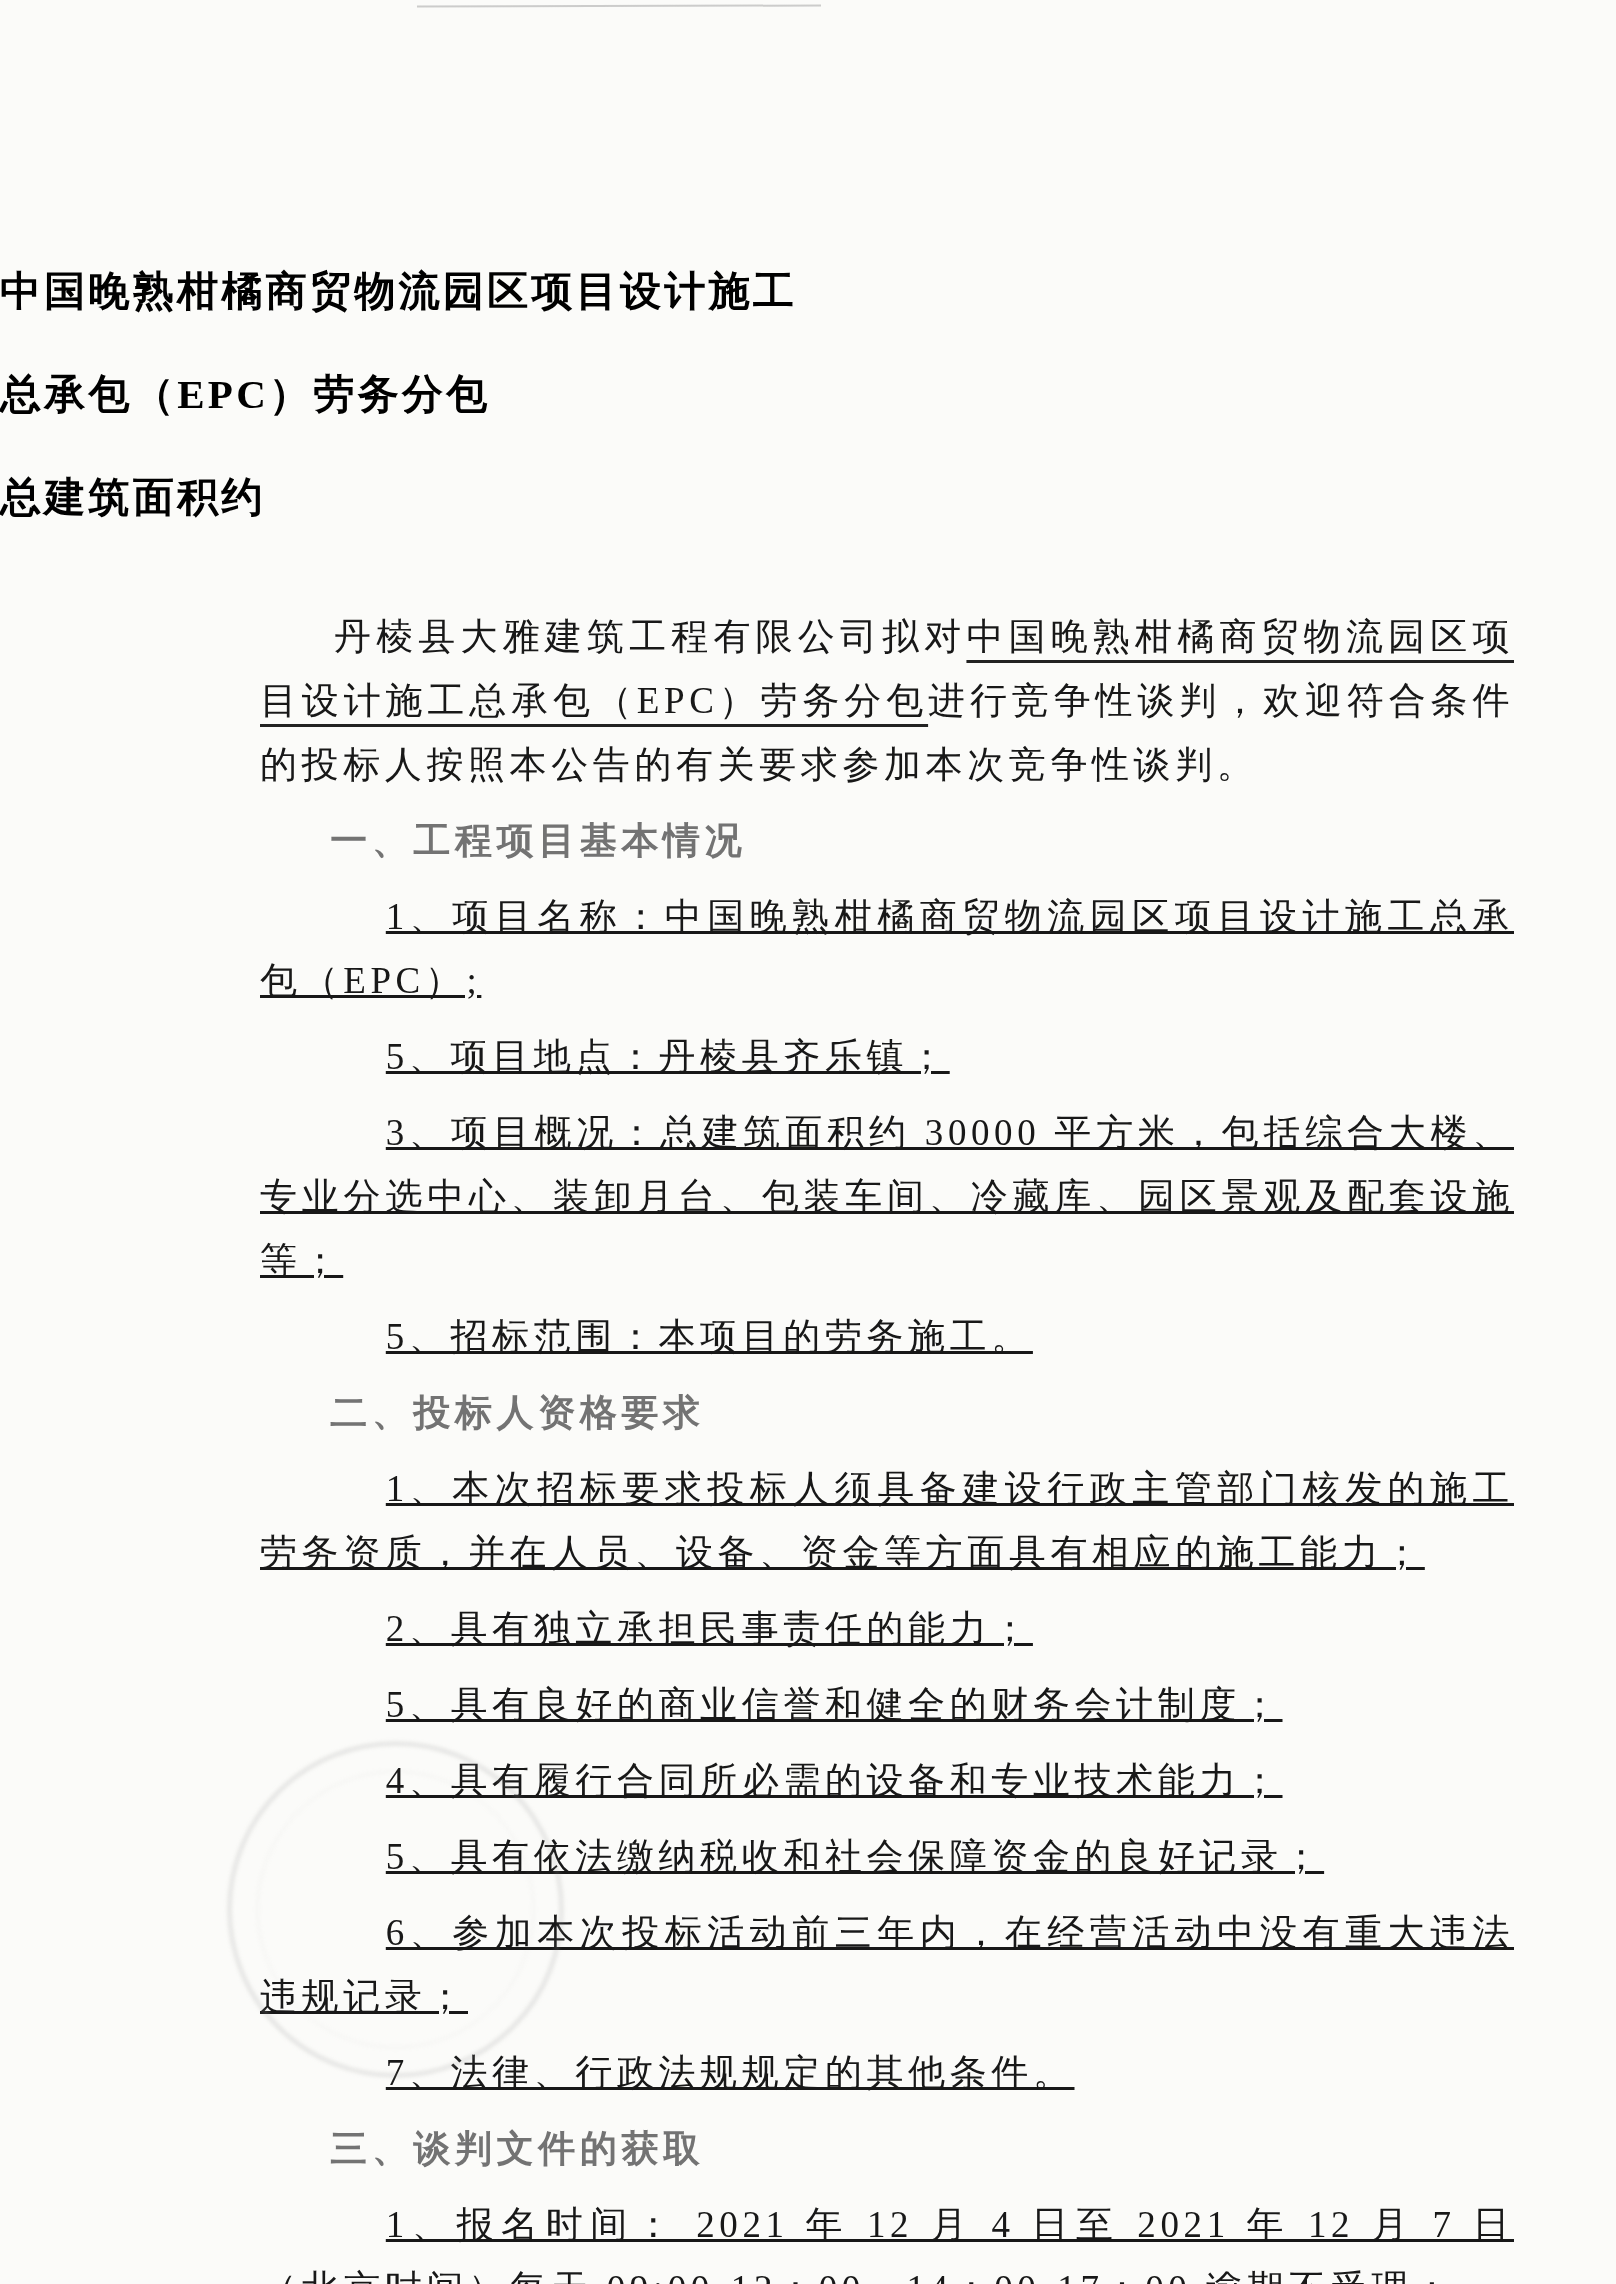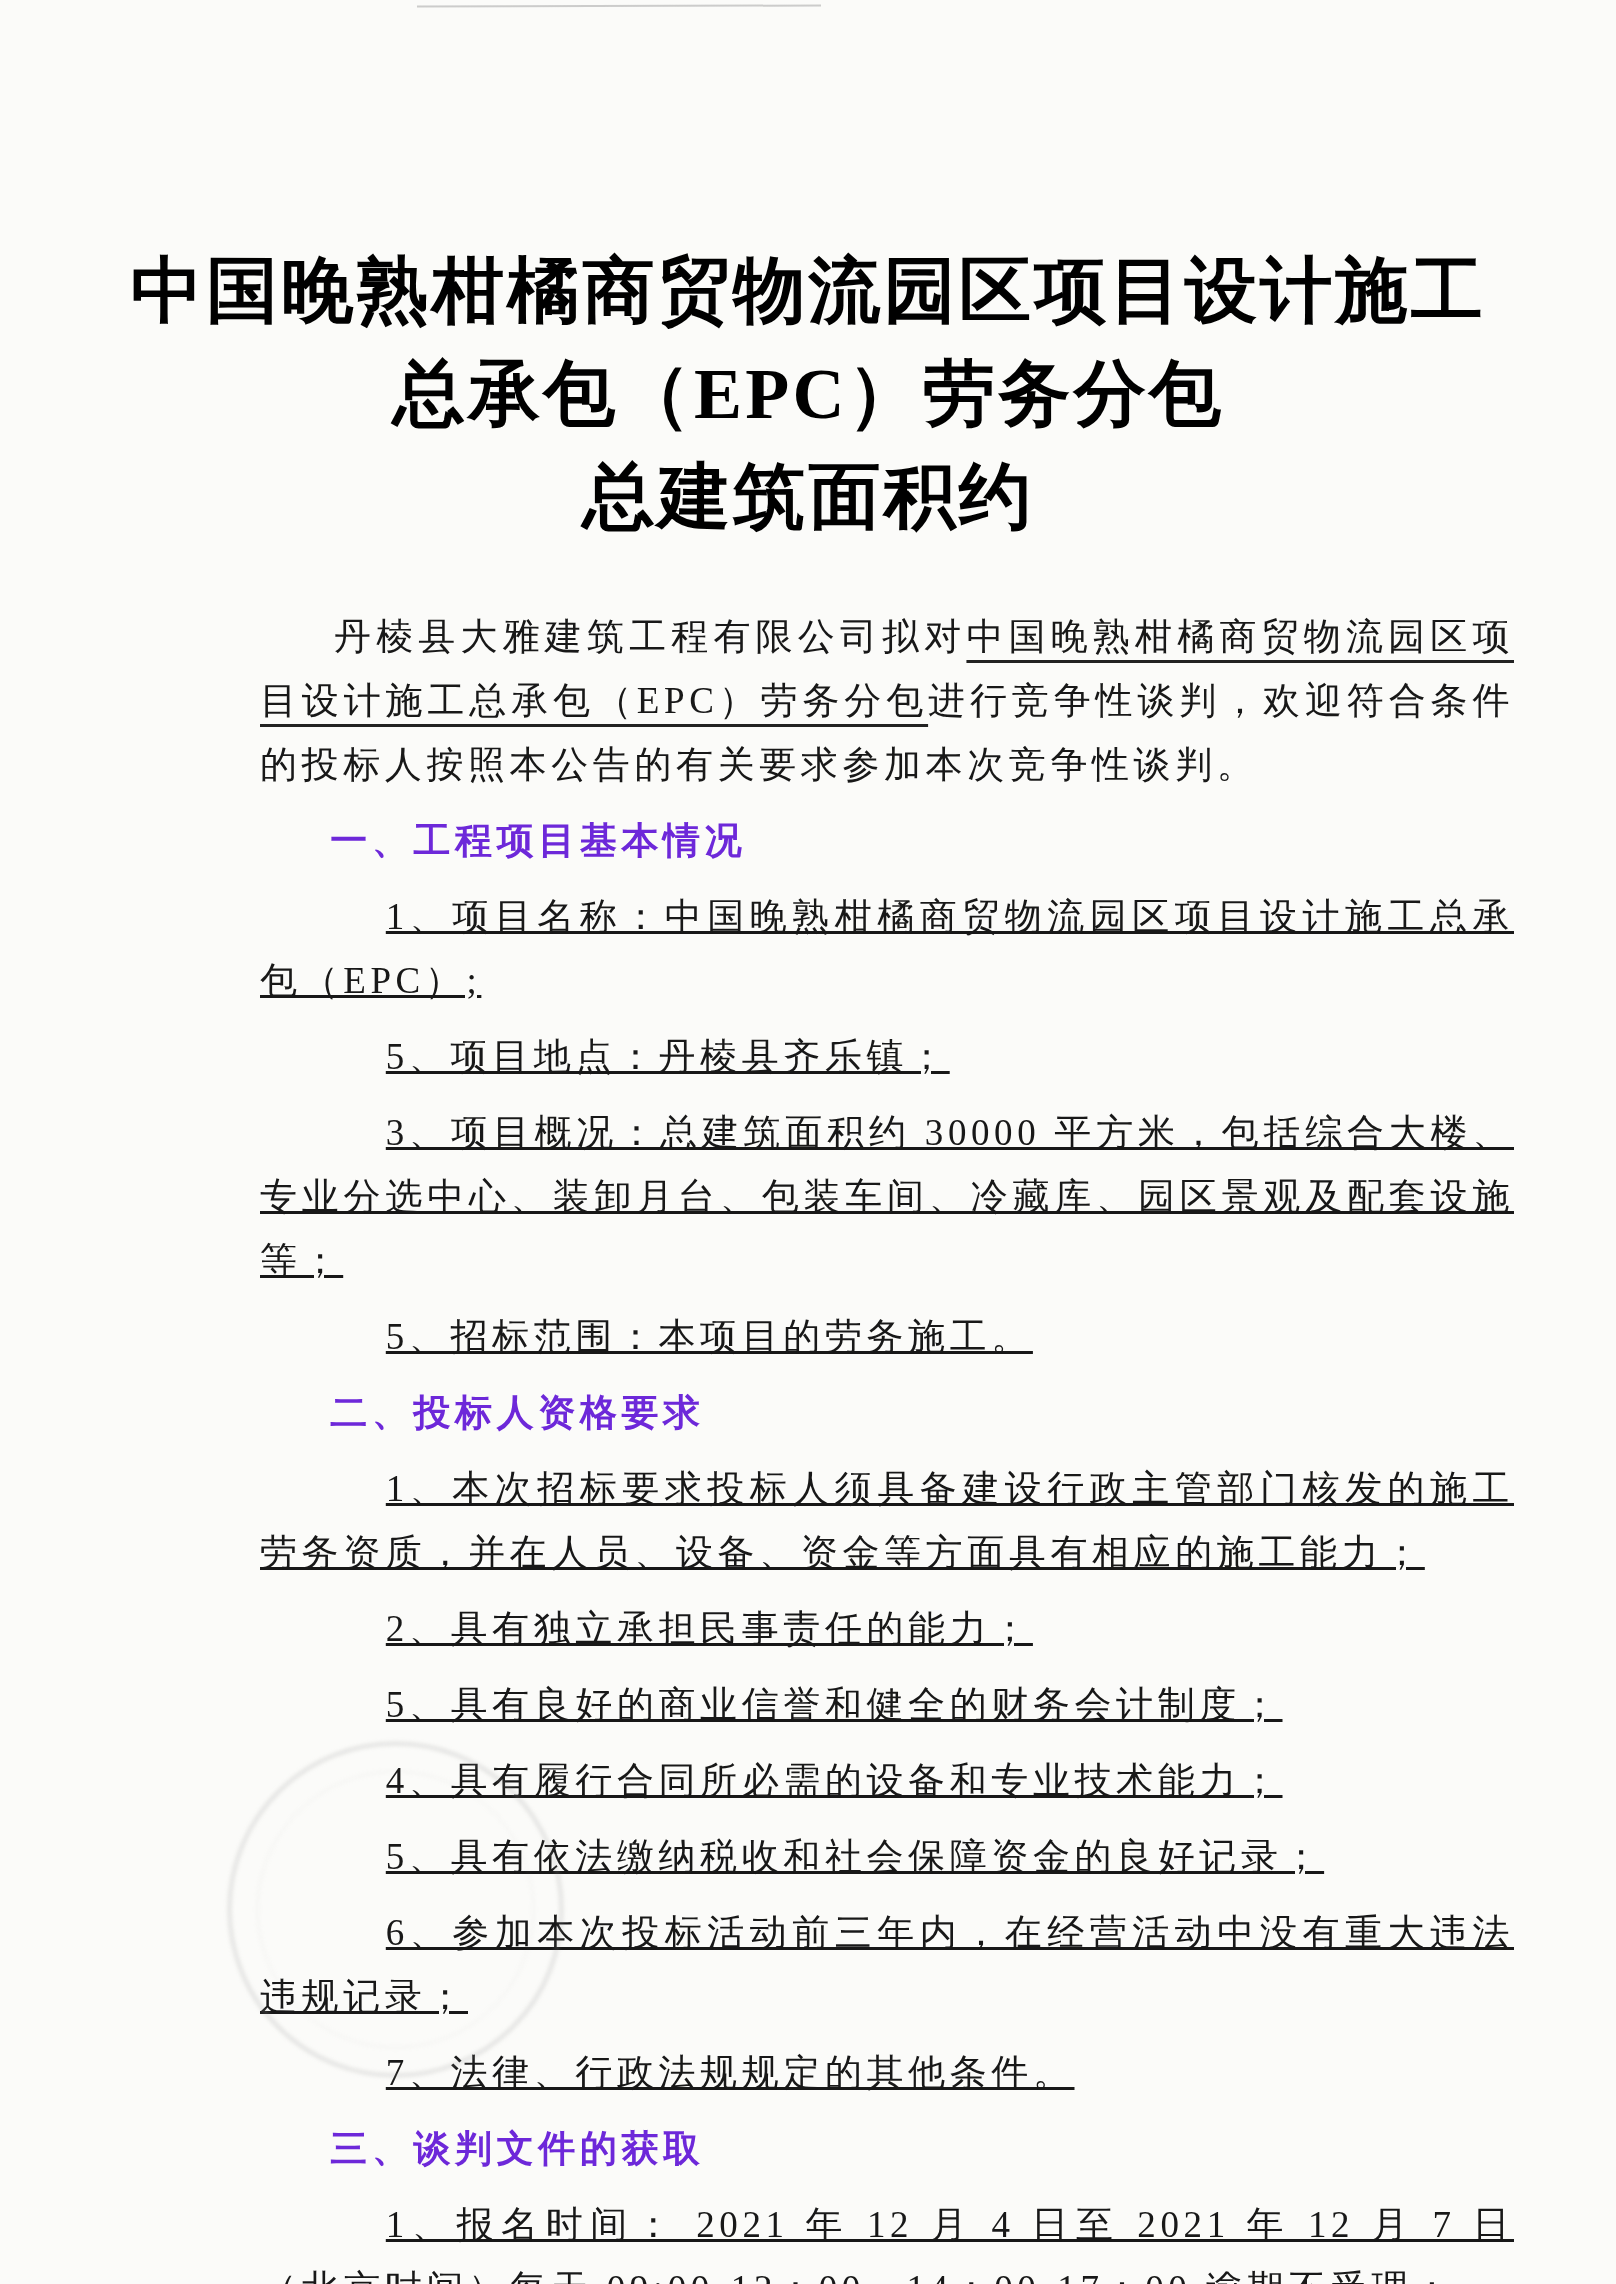--- a/index.html
+++ b/index.html
@@ -31,38 +31,38 @@
     filter: blur(2px);
   }
   .stamp-ghost-inner {
     position: absolute;
     left: 26px; top: 26px; right: 26px; bottom: 26px;
     border-radius: 50%;
     border: 1.3px solid rgba(160,160,160,0.18);
   }
   .title-block {
     padding-top: 240px;
-    text-align: center;
+    text-align: left;
     font-weight: 900;
-    font-size: 72px;
+    font-size: 41px;
     line-height: 103px;
     letter-spacing: 3.3px;
     color: #000;
   }
   .body-block {
     margin: 56px 91px 0 248px;
     font-size: 37px;
     line-height: 64px;
     letter-spacing: 4.6px;
     text-align: justify;
     color: #181818;
   }
   .body-block p { margin: 12px; padding: 0; }
   .para-intro   { text-indent: 2em; }
-  .sec-heading  { text-indent: 1.9em; font-weight: bold; color: #6d28d9; font-family: Liberation Serif, serif; }
+  .sec-heading  { text-indent: 1.9em; font-weight: bold; color: #737373; font-family: Liberation Serif, serif; }
   .sec-item     { text-indent: 3.4em; text-decoration: underline; }
   .u-line {
     text-decoration: underline;
     text-decoration-thickness: 2.9px;
     text-underline-offset: 11px;
     text-decoration-color: #222;
   }
 </style>
 </head>
 <body>

